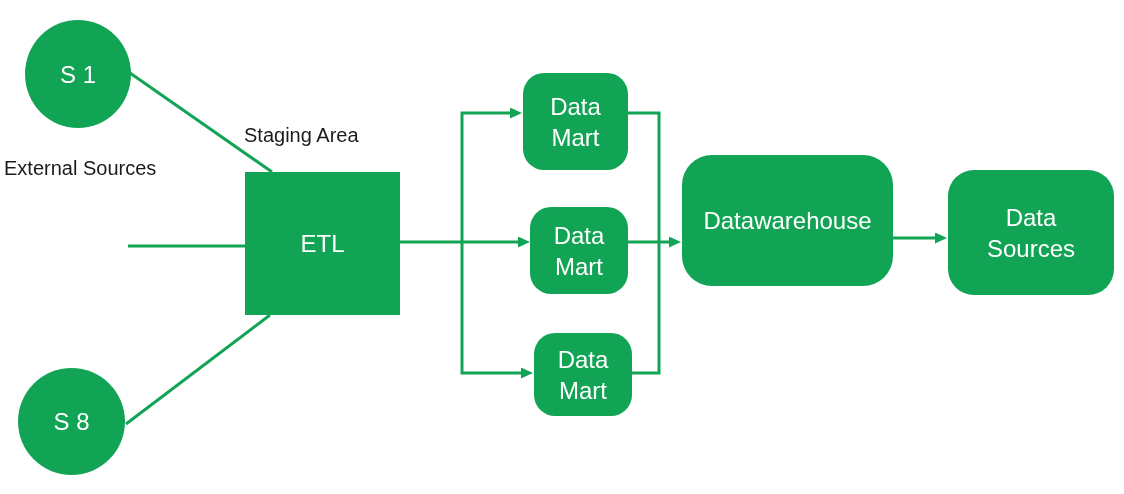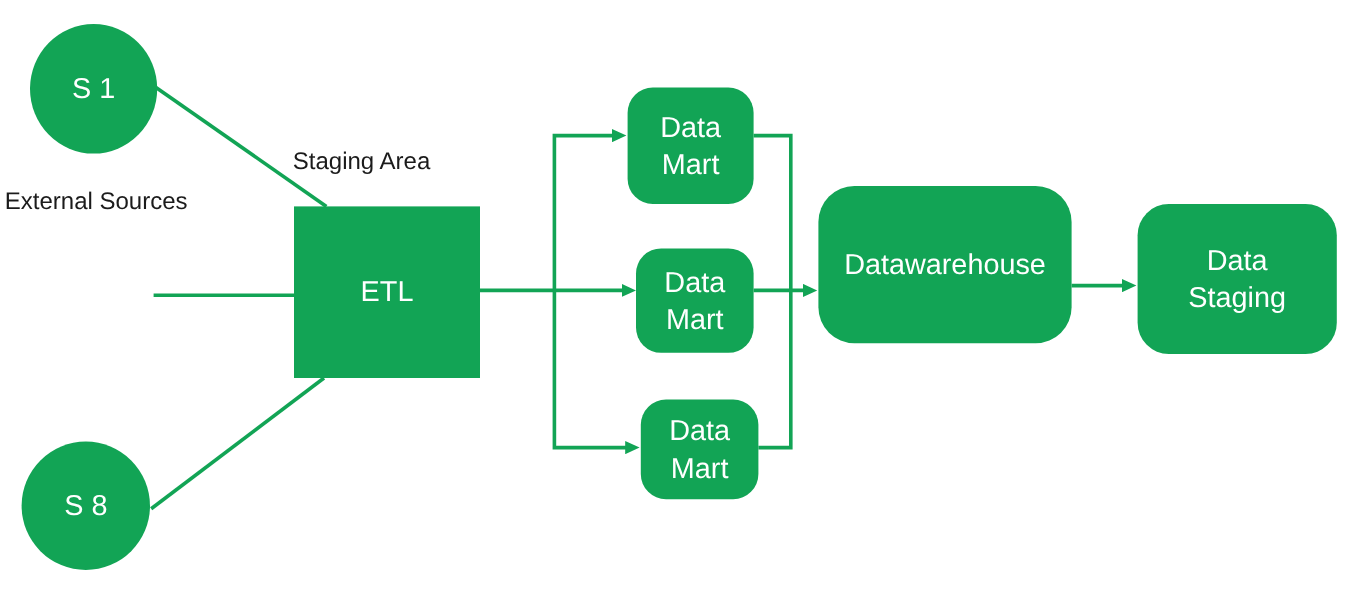--- a/index.html
+++ b/index.html
@@ -115,16 +115,16 @@
     <span>Data</span>
     <span>Mart</span>
   </div>
 
   <div class="node rounded-lg" style="left:682px; top:155px; width:211px; height:131px;">
     <span>Datawarehouse</span>
   </div>
 
   <div class="node rounded-md" style="left:948px; top:170px; width:166px; height:125px;">
     <span>Data</span>
-    <span>Staging</span>
+    <span>Sources</span>
   </div>
 
 </div>
 
 </body></html>

